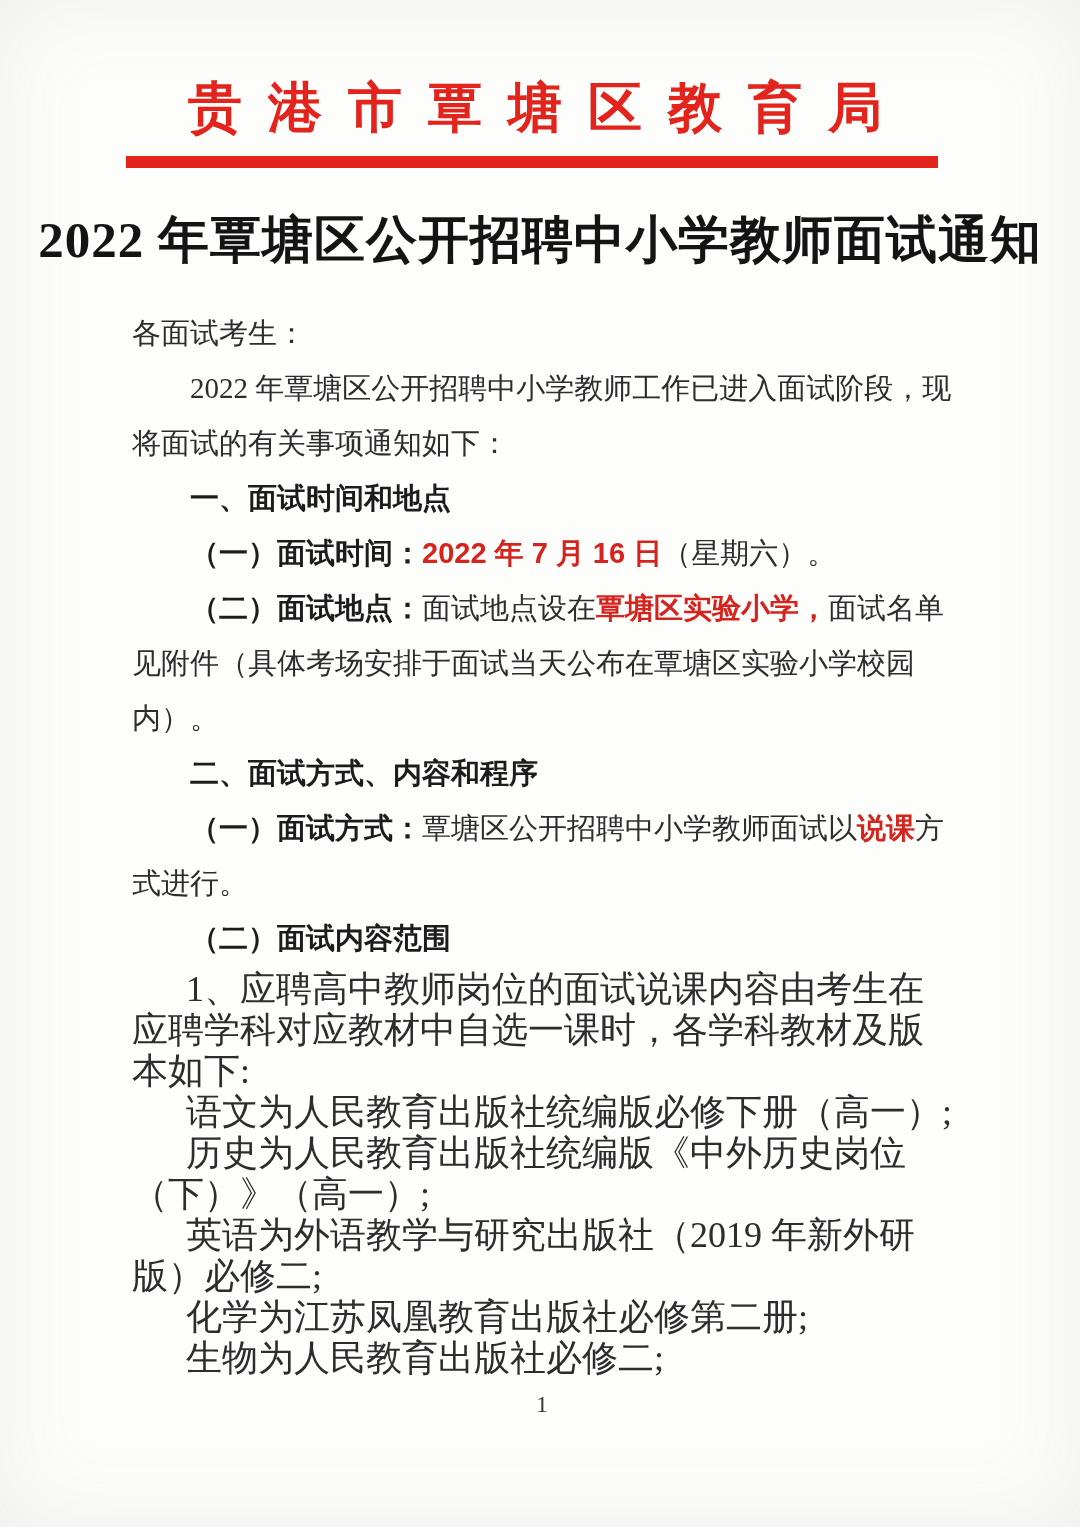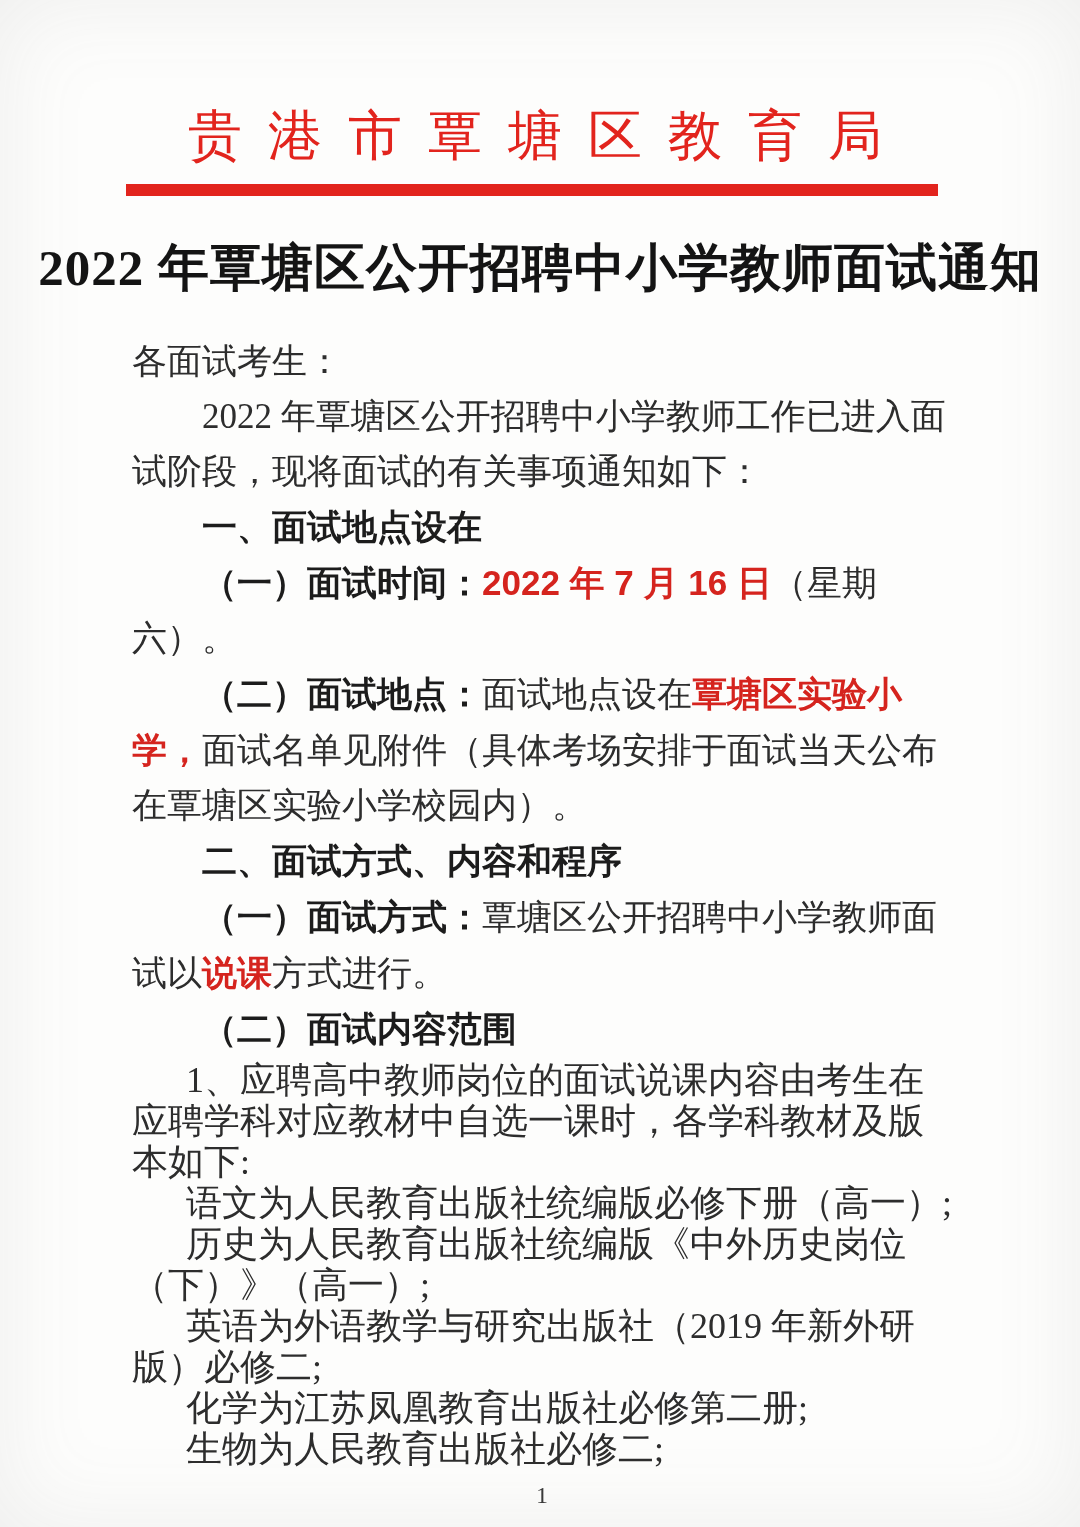--- a/index.html
+++ b/index.html
@@ -10,26 +10,26 @@
     height: 1527px;
     margin: 0 auto;
     background: #fdfdfc;
     color: #2d2d2d;
     font-family: "Liberation Serif", "DejaVu Serif", serif;
     overflow: hidden;
     box-shadow: inset 0 0 90px rgba(110,110,110,0.10);
   }
   
   .org-header {
-    margin-top: 104px;
+    margin-top: 76px;
     padding-left: 16px;
     text-align: center;
     font-size: 54px;
     line-height: 64px;
-    font-weight: normal;
+    font-weight: bold;
     letter-spacing: 26px;
     color: #e2241d;
     font-family: "Liberation Serif", "DejaVu Serif", serif;
   }
   .red-rule {
     margin: 16px 0 0 126px;
     width: 812px;
     height: 2px;
     background: #ffffff;
     border-top: 9px solid #e2241d;
@@ -40,21 +40,21 @@
     margin-top: 46px;
     text-align: center;
     font-size: 51px;
     line-height: 52px;
     font-weight: bold;
     letter-spacing: 1px;
     color: #141414;
   }
   
   .body-text { margin: 40px 128px 0 132px; }
-  .part-a p { font-size: 35px; line-height: 55px; }
+  .part-a p { font-size: 29px; line-height: 55px; }
   .part-b { margin-top: 3px; }
   .part-b p { font-size: 36px; line-height: 41px; }
   .indent2 { text-indent: 2em; }
   .indent15 { text-indent: 1.5em; }
   .hei {
     font-family: "Liberation Sans", sans-serif;
     font-weight: bold;
     color: #1c1c1c;
   }
   .red-strong {
@@ -82,21 +82,21 @@
   <div class="doc-title">2022 年覃塘区公开招聘中小学教师面试通知</div>
 
   <div class="body-text">
 
     <div class="part-a">
 
       <p><span>各面试考生：</span></p>
 
       <p class="indent2">2022 年覃塘区公开招聘中小学教师工作已进入面试阶段，现将面试的有关事项通知如下：</p>
 
-      <p class="indent2"><span class="hei">一、面试地点设在</span></p>
+      <p class="indent2"><span class="hei">一、面试时间和地点</span></p>
 
       <p class="indent2"><span class="hei">（一）面试时间：</span><span class="red-strong">2022 年 7 月 16 日</span><span>（星期六）。</span></p>
 
       <p class="indent2"><span class="hei">（二）面试地点：</span><span>面试地点设在</span><span class="red-strong">覃塘区实验小学，</span><span>面试名单见附件（具体考场安排于面试当天公布在覃塘区实验小学校园内）。</span></p>
 
       <p class="indent2"><span class="hei">二、面试方式、内容和程序</span></p>
 
       <p class="indent2"><span class="hei">（一）面试方式：</span><span>覃塘区公开招聘中小学教师面试以</span><span class="red-strong">说课</span><span>方式进行。</span></p>
 
       <p class="indent2"><span class="hei">（二）面试内容范围</span></p>

